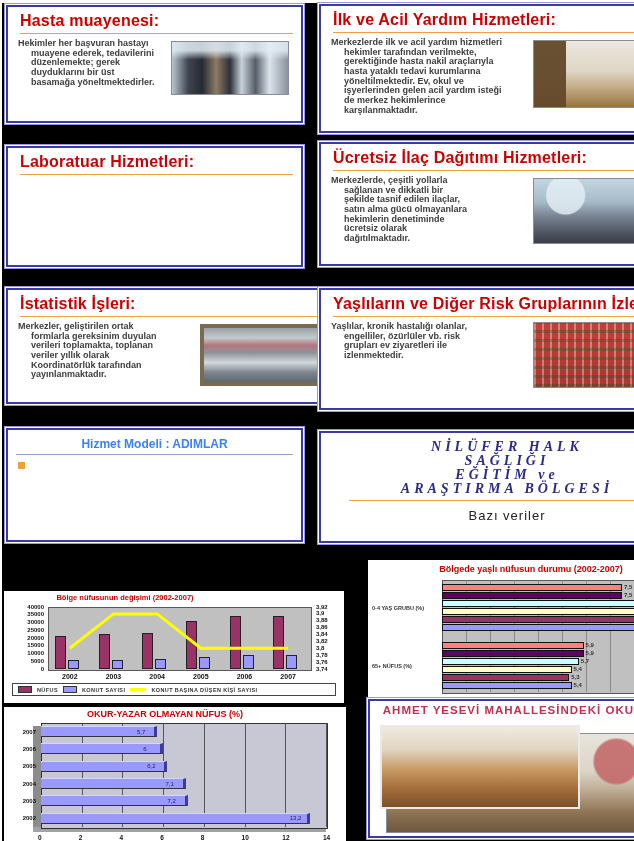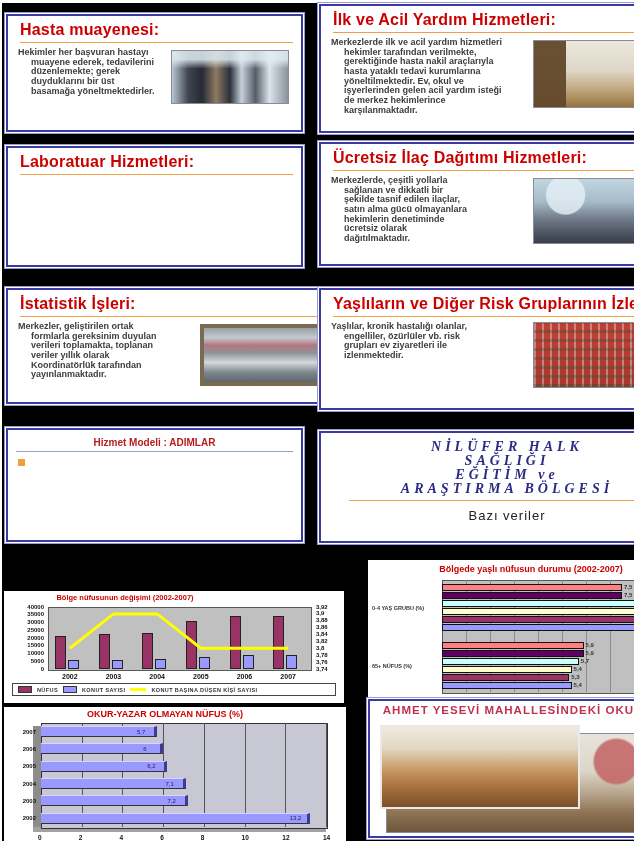--- a/index.html
+++ b/index.html
@@ -35,21 +35,21 @@
   .ph6{background:
     repeating-linear-gradient(0deg,rgba(20,90,40,.30) 0 3px,rgba(0,0,0,0) 3px 9px),
     repeating-linear-gradient(90deg,rgba(255,255,255,.35) 0 2px,rgba(0,0,0,0) 2px 8px),
     linear-gradient(180deg,#c24038 0%,#a93630 100%);}
   .ph-class-big{background:
     radial-gradient(circle at 62% 28%,rgba(196,106,106,.9) 0 9%,rgba(0,0,0,0) 10%),
     linear-gradient(180deg,#e8e4dc 0%,#dcd5c8 38%,#bcab93 58%,#8f7454 80%,#6e573e 100%);}
   .ph-class-inset{border:2px solid #e9e9e9;background:
     linear-gradient(180deg,#f0eadf 0%,#e0d5c0 28%,#c6965f 55%,#a26c3a 78%,#7c502a 100%);}
   
-  .s7-title{color:#b91c1c;font-weight:bold;font-size:10px;text-align:center;padding-top:7px;}
+  .s7-title{color:#3b82f6;font-weight:bold;font-size:12px;text-align:center;padding-top:7px;}
   .s7-rule{border-top:1px solid #8fa0cc;margin:3px 8px 4px 8px;}
   .bullet-row{display:flex;margin:3px 10px 0 8px;}
   .bullet-sq{width:7px;height:7px;background:#f0a038;margin:3px 6px 0 2px;flex:0 0 auto;}
   .bullet-tx{font-size:12px;font-weight:bold;color:#333;line-height:1.25;text-align:justify;}
   
   .s8-wrap{width:372px;text-align:center;padding-top:7px;}
   .s8-line{font-family:"Liberation Serif",serif;font-style:italic;font-weight:bold;
            font-size:14px;letter-spacing:4px;color:#2b2b85;line-height:1.0;}
   .s8-rule{border-top:1px solid #f0a040;margin:4px 28px 0 28px;}
   .s8-sub{font-size:13px;color:#222;margin-top:7px;letter-spacing:1px;}
@@ -59,21 +59,21 @@
   
   .kurs-title{font-size:11.5px;font-weight:bold;letter-spacing:1px;color:#c03050;
               text-align:center;line-height:1.1;padding:3px 6px 0 6px;}
 </style>
 </head>
 <body>
 
 <div class="edge" style="left:0;top:0;width:634px;height:3px"></div>
 <div class="edge" style="left:0;top:0;width:2px;height:841px"></div>
 
-<div class="slide" style="left:6px;top:14px;width:297px;height:118px">
+<div class="slide" style="left:6px;top:5px;width:297px;height:118px">
   <div class="s-title">Hasta muayenesi:</div>
   <div class="s-rule"></div>
   <div class="s-row">
     <div class="s-body" style="width:128px">Hekimler her başvuran hastayı muayene ederek, tedavilerini düzenlemekte; gerek duyduklarını bir üst basamağa yöneltmektedirler.</div>
     <div class="photo ph1" style="width:118px;height:54px;margin-left:auto;margin-right:6px;margin-top:2px"></div>
   </div>
 </div>
 
 <div class="slide" style="left:319px;top:4px;width:400px;height:129px">
   <div class="s-title t-acil">İlk ve Acil Yardım Hizmetleri:</div>

